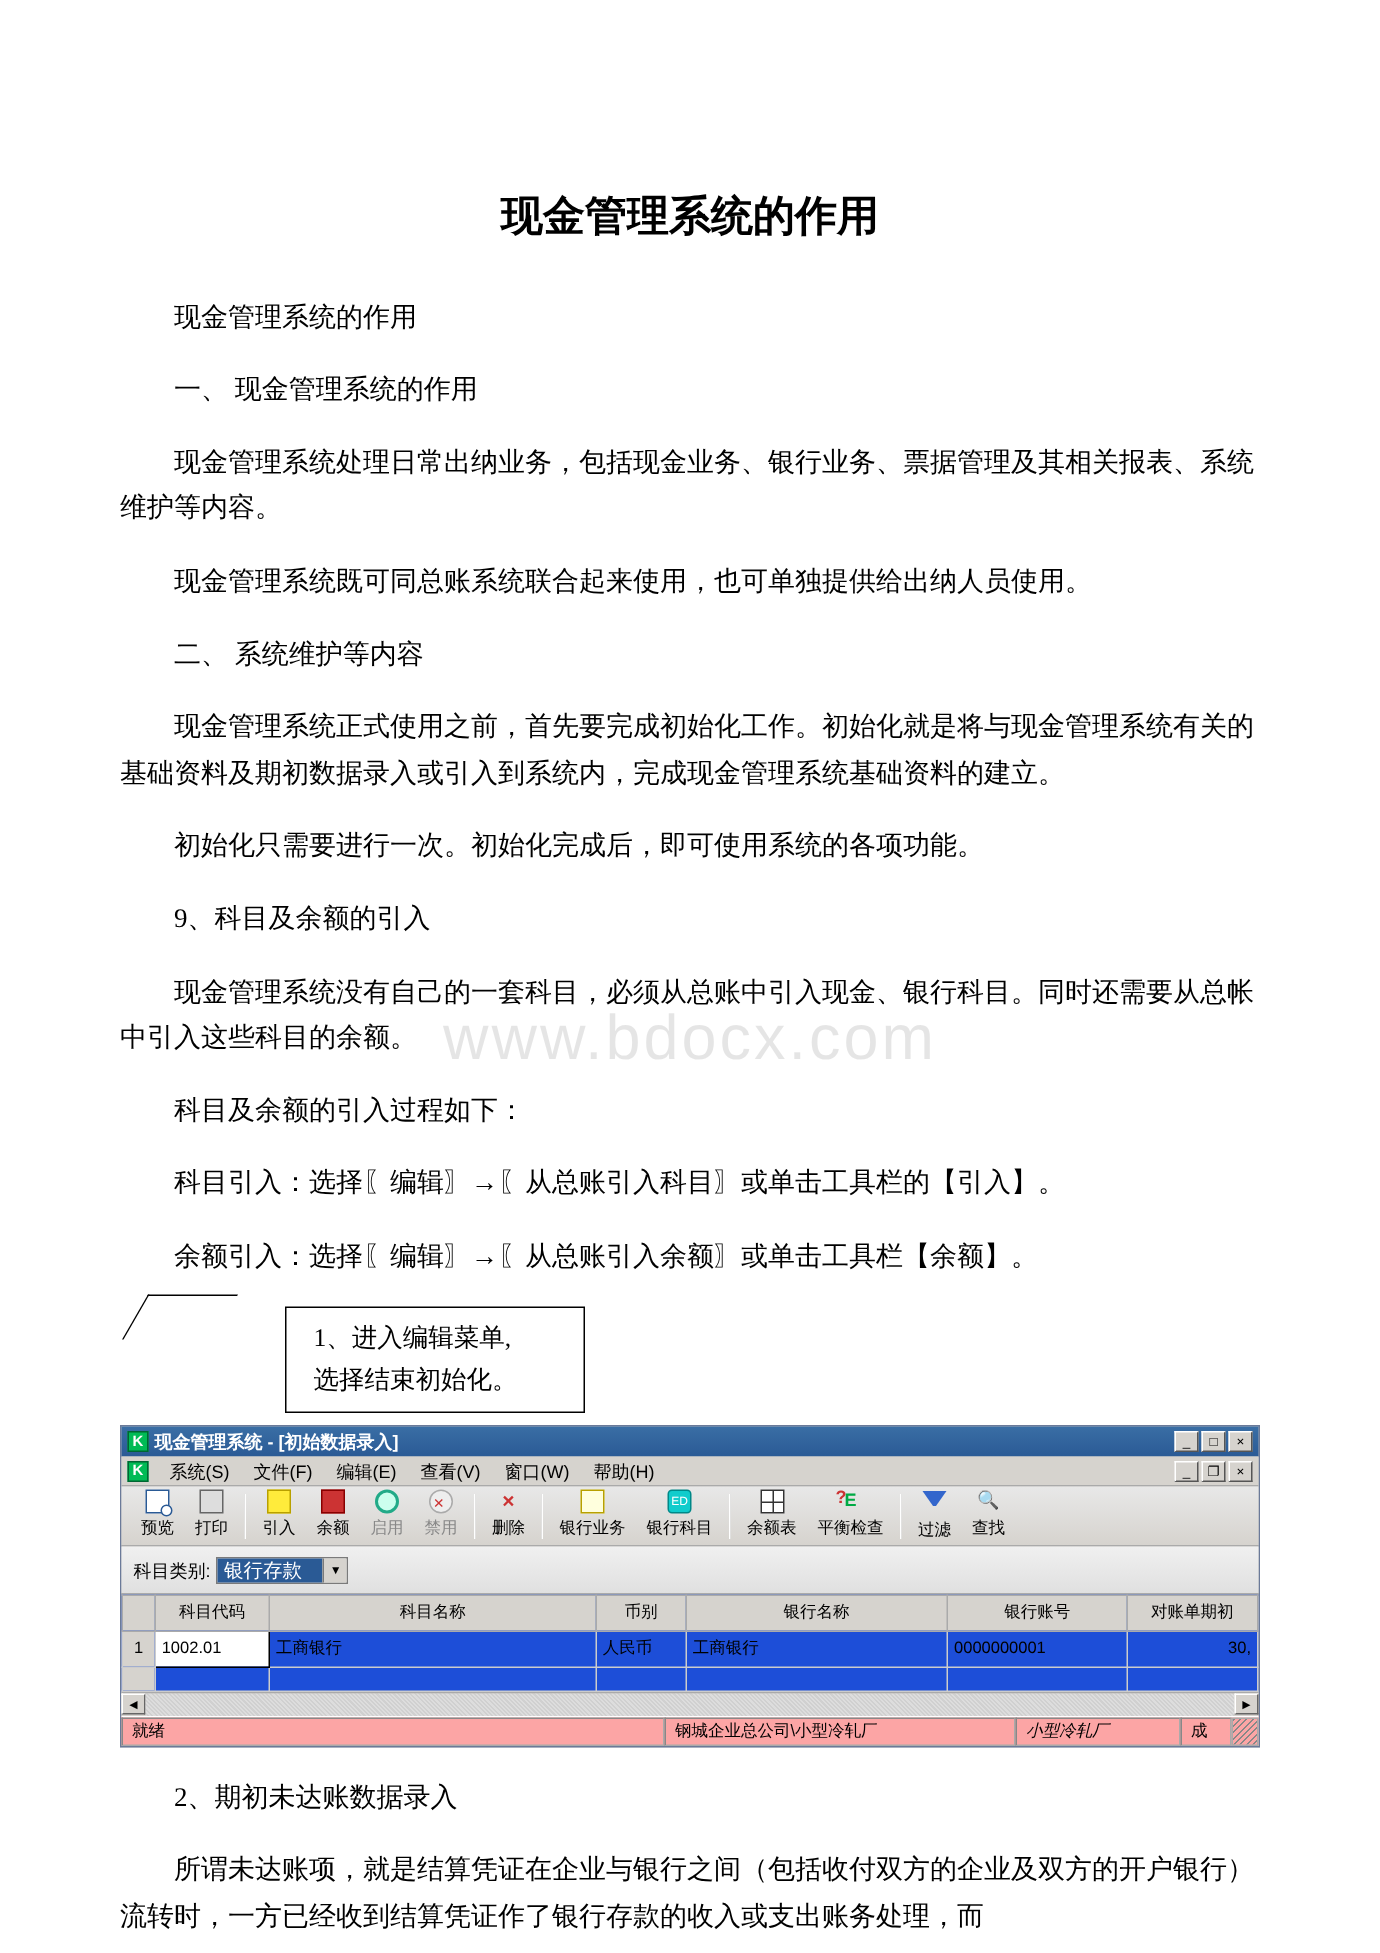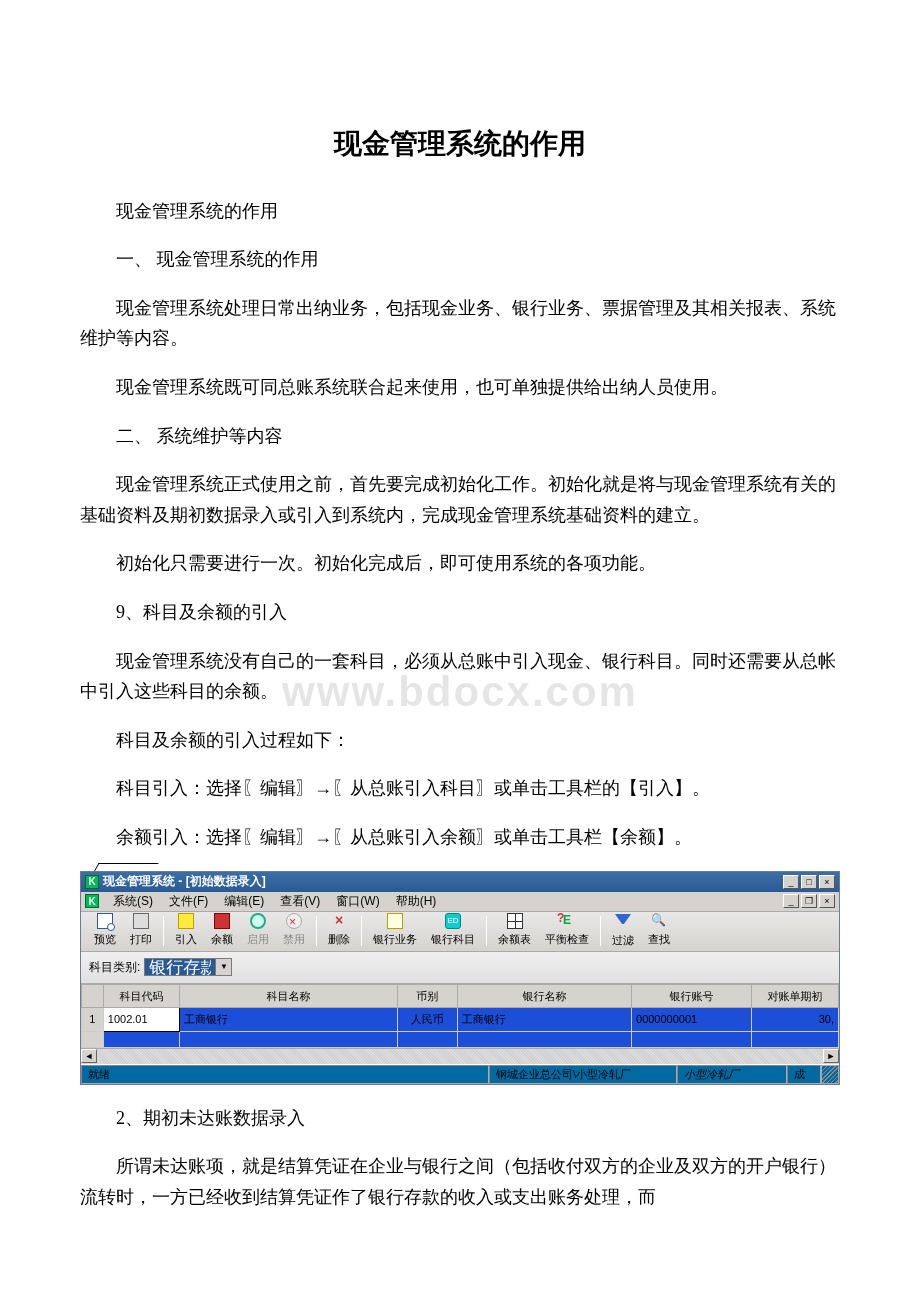--- a/index.html
+++ b/index.html
@@ -21,21 +21,21 @@
   }
   .para {
     text-indent: 2em;
     margin-bottom: 18px;
   }
   .watermark {
     position: absolute;
     left: 0; right: 0;
     text-align: center;
     font-size: 42px;
-    font-weight: bold;
+    font-weight: normal;
     color: rgba(0,0,0,0.10);
     letter-spacing: 2px;
     pointer-events: none;
     font-family: Arial, sans-serif;
     z-index: 5;
   }
   .callout {
     margin-left: 40px;
     margin-bottom: 8px;
     position: relative;
@@ -144,21 +144,21 @@
     margin-right: 30px;
   }
   .headerbar .lbl { font-size: 12px; margin-right: 4px; }
   .combo {
     display: inline-flex; align-items: center;
     border: 1px solid #7a7a7a; background: #fff;
     height: 18px;
   }
   .combo input {
     border: none; background: #2a5a95; color: #fff;
-    font-size: 17px; padding: 1px 4px; width: 70px; height: 16px;
+    font-size: 13px; padding: 1px 4px; width: 70px; height: 16px;
     font-family: inherit;
   }
   .combo .arrow {
     width: 16px; height: 16px; background: #d6d3ce;
     border-left: 1px solid #7a7a7a;
     text-align: center; font-size: 8px; line-height: 16px;
   }
   .grid { background: #1d4ed8; }
   .grid table { width: 100%; border-collapse: collapse; table-layout: fixed; }
   .grid th {
@@ -175,21 +175,21 @@
     background: #d6d3ce; height: 16px; display: flex;
     border-top: 1px solid #aaa;
   }
   .scrollbar .sbtn {
     width: 16px; height: 14px; background: #d6d3ce;
     border: 1px solid #fff; border-right-color:#666; border-bottom-color:#666;
     font-size: 9px; text-align: center; line-height: 12px;
   }
   .scrollbar .track { flex: 1; background: repeating-linear-gradient(45deg,#ddd,#ddd 1px,#d0d0d0 1px,#d0d0d0 2px);}
   .statusbar {
-    background: #0369a1; display: flex; height: 20px;
+    background: #fca5a5; display: flex; height: 20px;
     border-top: 1px solid #fff;
   }
   .statusbar .cell {
     border: 1px solid #aaa; border-top-color:#888; border-left-color:#888;
     padding: 1px 6px; font-size: 11px;
     display: flex; align-items: center;
   }
   .grip {
     width: 18px;
     background: repeating-linear-gradient(135deg, #888, #888 1px, transparent 1px, transparent 3px);
@@ -215,20 +215,24 @@
   <p class="para">现金管理系统没有自己的一套科目，必须从总账中引入现金、银行科目。同时还需要从总帐中引入这些科目的余额。</p>
   <div class="watermark" style="top:10px;">www.bdocx.com</div>
 </div>
 
 <p class="para">科目及余额的引入过程如下：</p>
 <p class="para">科目引入：选择〖编辑〗→〖从总账引入科目〗或单击工具栏的【引入】。</p>
 <p class="para">余额引入：选择〖编辑〗→〖从总账引入余额〗或单击工具栏【余额】。</p>
 
 <div class="callout">
   <div class="callout-line"></div>
+  <div class="callout-box">
+    <div>1、进入编辑菜单,</div>
+    <div>选择结束初始化。</div>
+  </div>
 </div>
 
 <div class="app">
 
   <div class="titlebar">
     <span class="icon-k">K</span>
     <span style="font-weight:bold;">现金管理系统 - [初始数据录入]</span>
     <span class="titlebar-spacer"></span>
     <span class="winbtn">_</span>
     <span class="winbtn">□</span>
@@ -338,21 +342,21 @@
           <th>银行名称</th>
           <th>银行账号</th>
           <th>对账单期初</th>
         </tr>
       </thead>
       <tbody>
         <tr>
           <td class="num">1</td>
           <td style="background:#fff;border:1px solid #000;">1002.01</td>
           <td>工商银行</td>
-          <td style="text-align:center;">人民币</td>
+          <td style="text-align:left;">人民币</td>
           <td>工商银行</td>
           <td>0000000001</td>
           <td style="text-align:right;">30,</td>
         </tr>
         <tr>
           <td class="num"></td>
             <td></td>
             <td></td>
             <td></td>
             <td></td>
@@ -364,21 +368,21 @@
   </div>
 
   <div class="scrollbar">
     <span class="sbtn">◄</span>
     <span class="track"></span>
     <span class="sbtn">►</span>
   </div>
 
   <div class="statusbar">
     <div class="cell" style="flex:1;">就绪</div>
-    <div class="cell" style="width:188px;">钢城企业总公司\小型冷轧厂</div>
+    <div class="cell" style="width:234px;">钢城企业总公司\小型冷轧厂</div>
     <div class="cell" style="width:110px;font-style:italic;">小型冷轧厂</div>
     <div class="cell" style="width:34px;">成</div>
     <div class="grip"></div>
   </div>
 
 </div>
 
 <p class="para">2、期初未达账数据录入</p>
 <p class="para">所谓未达账项，就是结算凭证在企业与银行之间（包括收付双方的企业及双方的开户银行）流转时，一方已经收到结算凭证作了银行存款的收入或支出账务处理，而</p>
 

